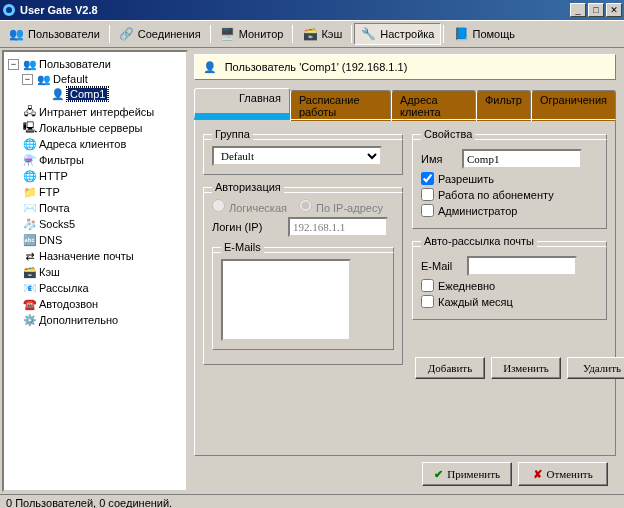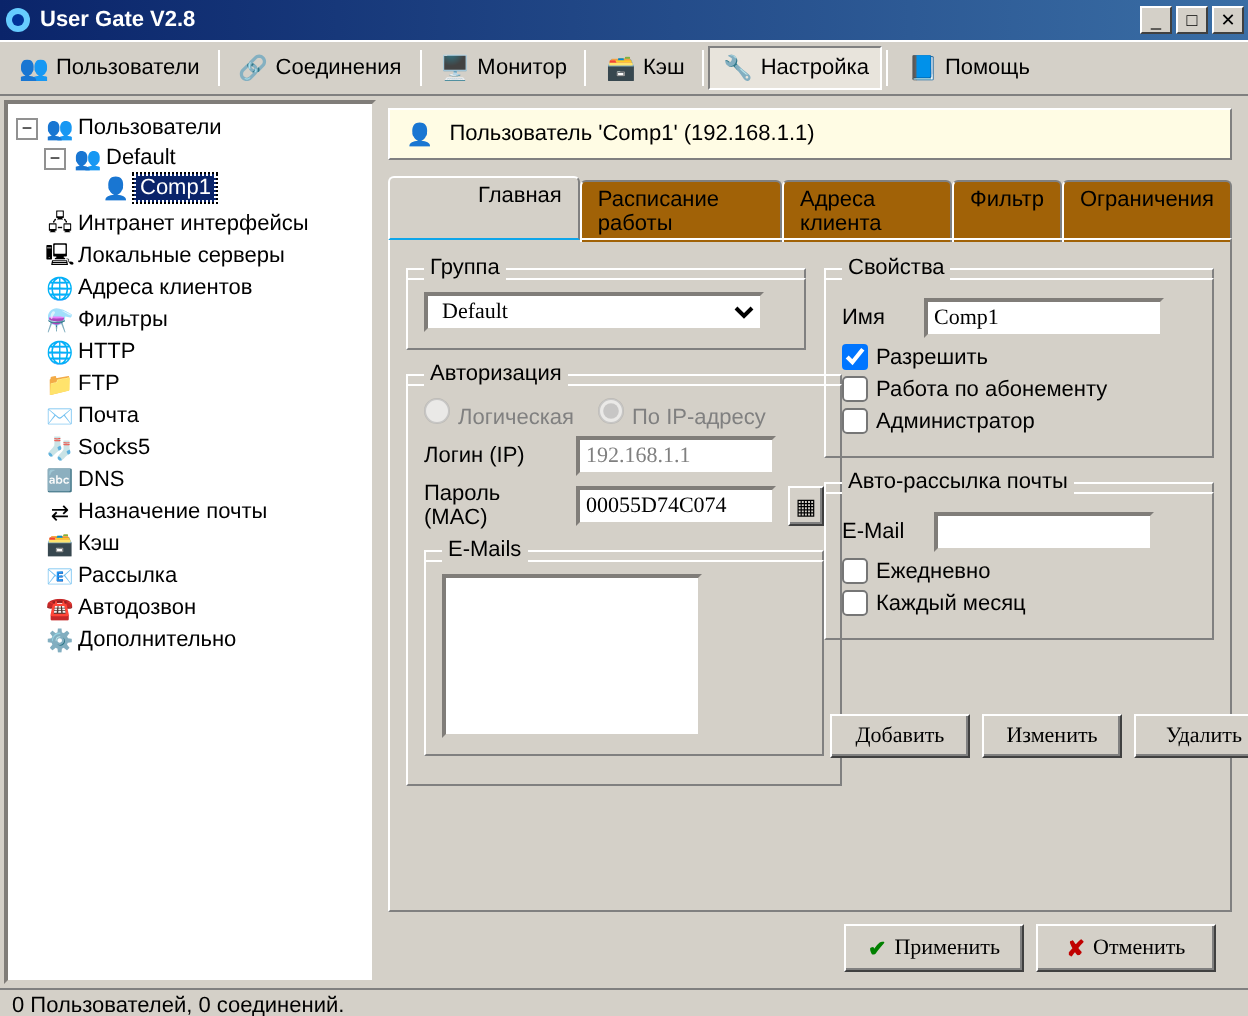--- a/index.html
+++ b/index.html
@@ -26,21 +26,21 @@
 .tree .spacer { width: 13px; display: inline-block; }
 .tree .nicon { width: 14px; height: 14px; display: inline-flex; align-items: center; justify-content: center; font-size: 11px; }
 .tree .label.selected { background: #0a246a; color: #fff; padding: 0 2px; border: 1px dotted #fff; outline: 1px dotted #000; }
 
 .content { flex: 1; padding: 4px 6px; display: flex; flex-direction: column; }
 .header-strip { background: #fffce4; border-top: 1px solid #fff; border-left: 1px solid #fff; border-right: 1px solid #808080; border-bottom: 1px solid #808080; height: 26px; display: flex; align-items: center; padding: 0 8px; gap: 8px; margin-bottom: 2px; }
 .header-strip .htext { font-size: 11px; }
 
 .tabs { display: flex; margin-top: 6px; }
 .tab { padding: 3px 8px; border: 1px solid #808080; border-bottom: none; background: #a16207; border-top-left-radius: 3px; border-top-right-radius: 3px; margin-right: 0; position: relative; font-size: 11px; cursor: default; }
-.tab.active { background: #d4d0c8; border-bottom: 1px solid #0ea5e9; z-index: 2; margin-bottom: -1px; padding-left: 44px; }
+.tab.active { background: #d4d0c8; border-bottom: 7px solid #0ea5e9; z-index: 2; margin-bottom: -1px; padding-left: 44px; }
 .tab:not(.active) { top: 2px; border-left-color: #fff; }
 .tab.active { border-left-color: #fff; border-top-color: #fff; }
 
 .tab-body { border: 1px solid #808080; border-left-color: #fff; border-top-color: #fff; padding: 8px; flex: 1; position: relative; }
 
 fieldset { border: 1px solid #808080; border-left-color: #fff; border-top-color: #fff; padding: 6px 8px 8px; margin-bottom: 6px; position: relative; }
 fieldset::before { content: ""; position: absolute; inset: 0; border: 1px solid #fff; border-right-color: #808080; border-bottom-color: #808080; pointer-events: none; margin: -1px; }
 legend { font-size: 11px; padding: 0 3px; background: #d4d0c8; position: relative; z-index: 1; }
 
 .form-row { display: flex; align-items: center; margin: 3px 0; gap: 6px; }
@@ -274,27 +274,20 @@
           <fieldset>
             <legend>Авторизация</legend>
             <div class="radio-row">
               <label><input type="radio" disabled="" style=""><span>Логическая</span></label>
               <label><input type="radio" checked="" disabled="" style=""><span>По IP-адресу</span></label>
             </div>
             <div class="form-row">
               <label>Логин (IP)</label>
               <input type="text" class="ro" style="width: 100px;" readonly="" value="192.168.1.1">
             </div>
-            <div class="form-row">
-              <label>Пароль (MAC)</label>
-              <input type="text" style="width: 100px;" value="00055D74C074">
-              <button class="btn sm">
-                  <span>▦</span>
-                </button>
-            </div>
             <fieldset style="margin-top:4px">
               <legend>E-Mails</legend>
               <div style="display:flex;gap:6px;align-items:flex-start">
                 <textarea style=""></textarea>
               </div>
             </fieldset>
           </fieldset>
         </div>
 
         <div class="right-col">

